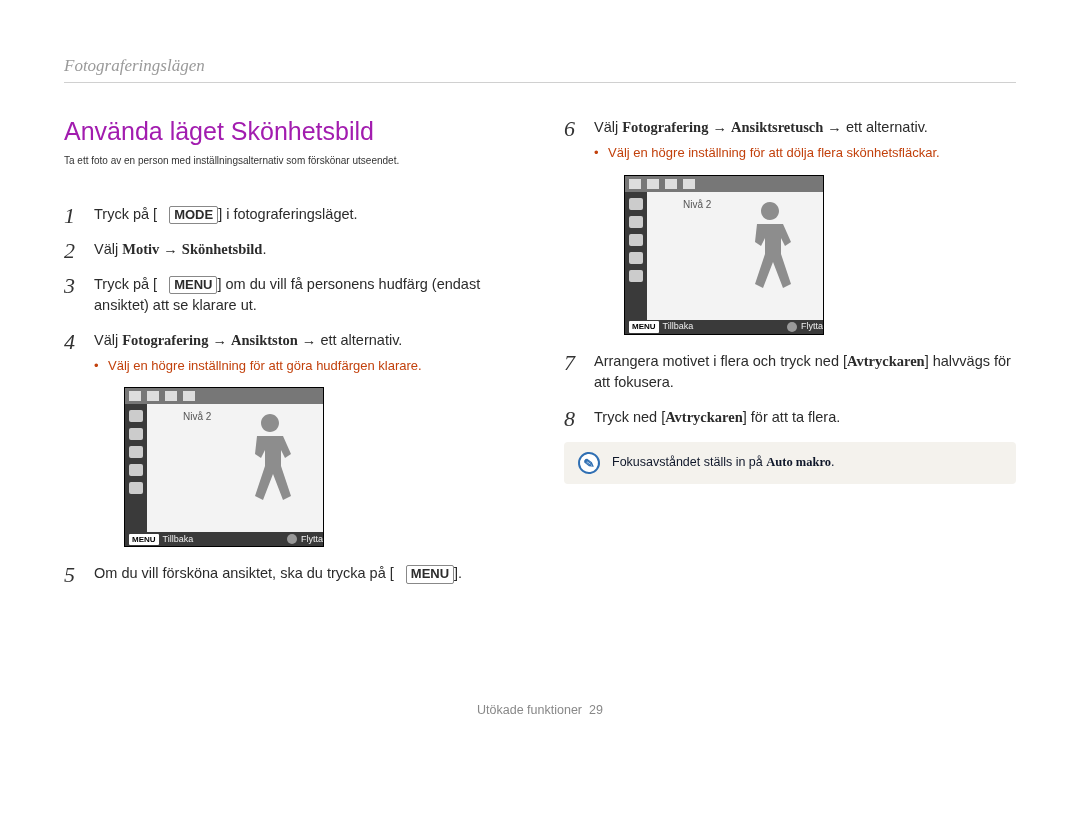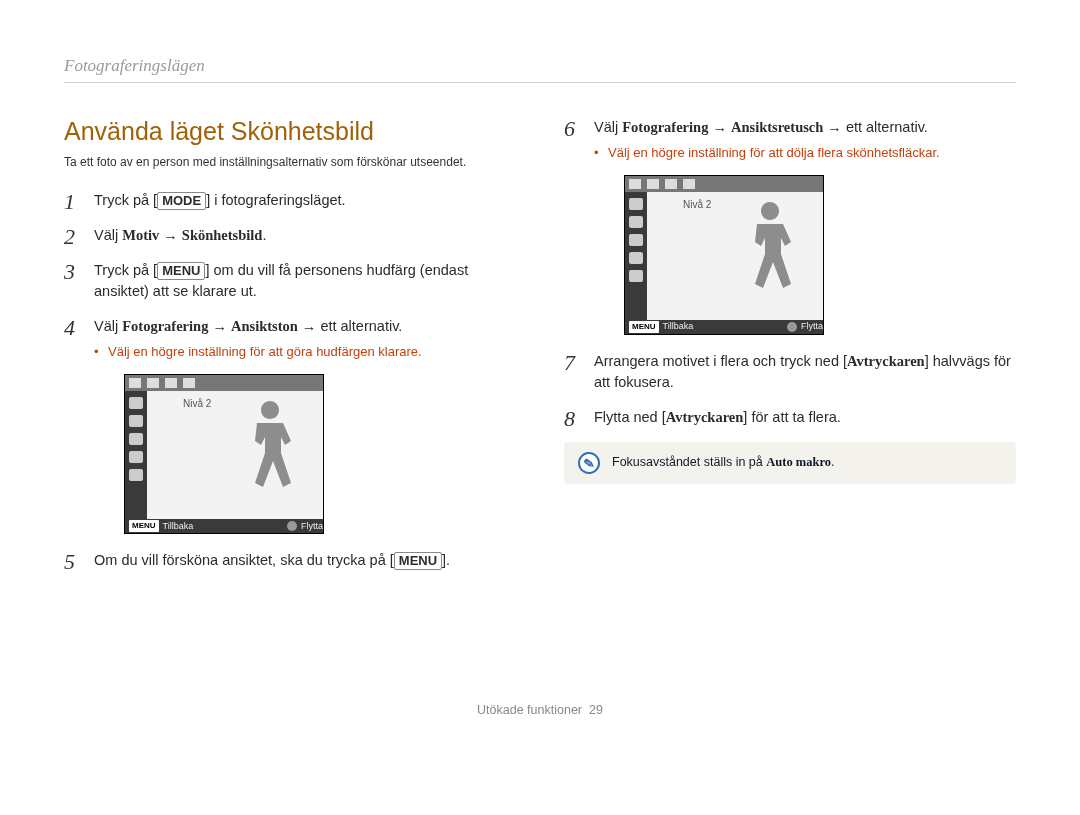--- a/index.html
+++ b/index.html
@@ -2,26 +2,26 @@
 <html><head>
 <meta charset="utf-8">
 <style>
   * { box-sizing: border-box; margin: 0; padding: 0; }
   html, body { width: 1080px; height: 815px; background: #fff; font-family: Arial, Helvetica, sans-serif; color: #2b2b2b; }
   .page { width: 1080px; height: 723px; padding: 56px 64px 32px 64px; position: relative; }
   .breadcrumb { font-size: 17px; color: #9a9a9a; font-style: italic; font-family: Georgia, 'Times New Roman', serif; margin-bottom: 6px; }
   .rule { border: none; border-top: 1px solid #d0d0d0; margin-bottom: 34px; }
   .cols { display: flex; gap: 48px; }
   .col { flex: 1; min-width: 0; }
-  h1.heading { font-size: 25px; color: #a16207; font-weight: 400; margin-bottom: 8px; font-family: Arial, sans-serif; }
-  .intro { font-size: 12px; color: #333; line-height: 1.35; margin-bottom: 20px; }
+  h1.heading { font-size: 25px; color: #a21caf; font-weight: 400; margin-bottom: 8px; font-family: Arial, sans-serif; }
+  .intro { font-size: 10px; color: #333; line-height: 1.35; margin-bottom: 36px; }
   ol.steps { list-style: none; counter-reset: step; }
   ol.steps > li { position: relative; padding-left: 30px; margin-bottom: 14px; font-size: 14.5px; line-height: 1.45; }
   ol.steps > li .num { position: absolute; left: 0; top: -4px; font-family: Georgia, 'Times New Roman', serif; font-style: italic; font-size: 22px; color: #333; }
-  .btn-label { display: inline-block; border: 1px solid #888; border-radius: 2px; padding: 0 4px; font-weight: bold; font-size: 13px; line-height: 1.25; background: #fff; }
+  .btn-label { display: inline-block; border: 1px solid #888; border-radius: 2px; padding: 0 4px; font-weight: bold; font-size: 13px; line-height: 1.25; background: #fff; margin-left: 12px; }
   .sub-bullet { margin-top: 6px; padding-left: 14px; position: relative; font-size: 13px; color: #c2410c; }
   .sub-bullet::before { content: "•"; position: absolute; left: 0; top: 0; }
   b { font-weight: bold; font-family: Liberation Serif, serif; }
   
   .camera-preview { width: 200px; height: 160px; margin: 12px 0 16px 30px; border: 1px solid #000; background: #fff; position: relative; overflow: hidden; }
   .cp-top { height: 16px; background: #777; display:flex; align-items:center; gap:6px; padding-left:4px; }
   .cp-top .sq { width:12px; height:10px; background:#ddd; }
   .cp-body { position:absolute; top:16px; left:0; right:0; bottom:14px; background:#f3f3f3; }
   .cp-left { position:absolute; top:16px; left:0; width:22px; bottom:14px; background:#3a3a3a; display:flex; flex-direction:column; align-items:center; gap:6px; padding-top:6px; }
   .cp-left .ic { width:14px; height:12px; background:#ccc; border-radius:2px; }
@@ -141,21 +141,21 @@
               <span>Flytta</span>
             </div>
           </div>
         </li>
         <li>
           <span class="num">7</span>
           <span>Arrangera motivet i flera och tryck ned [</span><b>Avtryckaren</b><span>] halvvägs för att fokusera.</span>
         </li>
         <li>
           <span class="num">8</span>
-          <span>Flytta ned [</span><b>Avtryckaren</b><span>] för att ta flera.</span>
+          <span>Tryck ned [</span><b>Avtryckaren</b><span>] för att ta flera.</span>
         </li>
       </ol>
 
       <div class="note-box">
         <div class="note-icon">✎</div>
         <div class="note-text">
           <span>Fokusavståndet ställs in på </span><b>Auto makro</b><span>.</span>
         </div>
       </div>
     </div>

